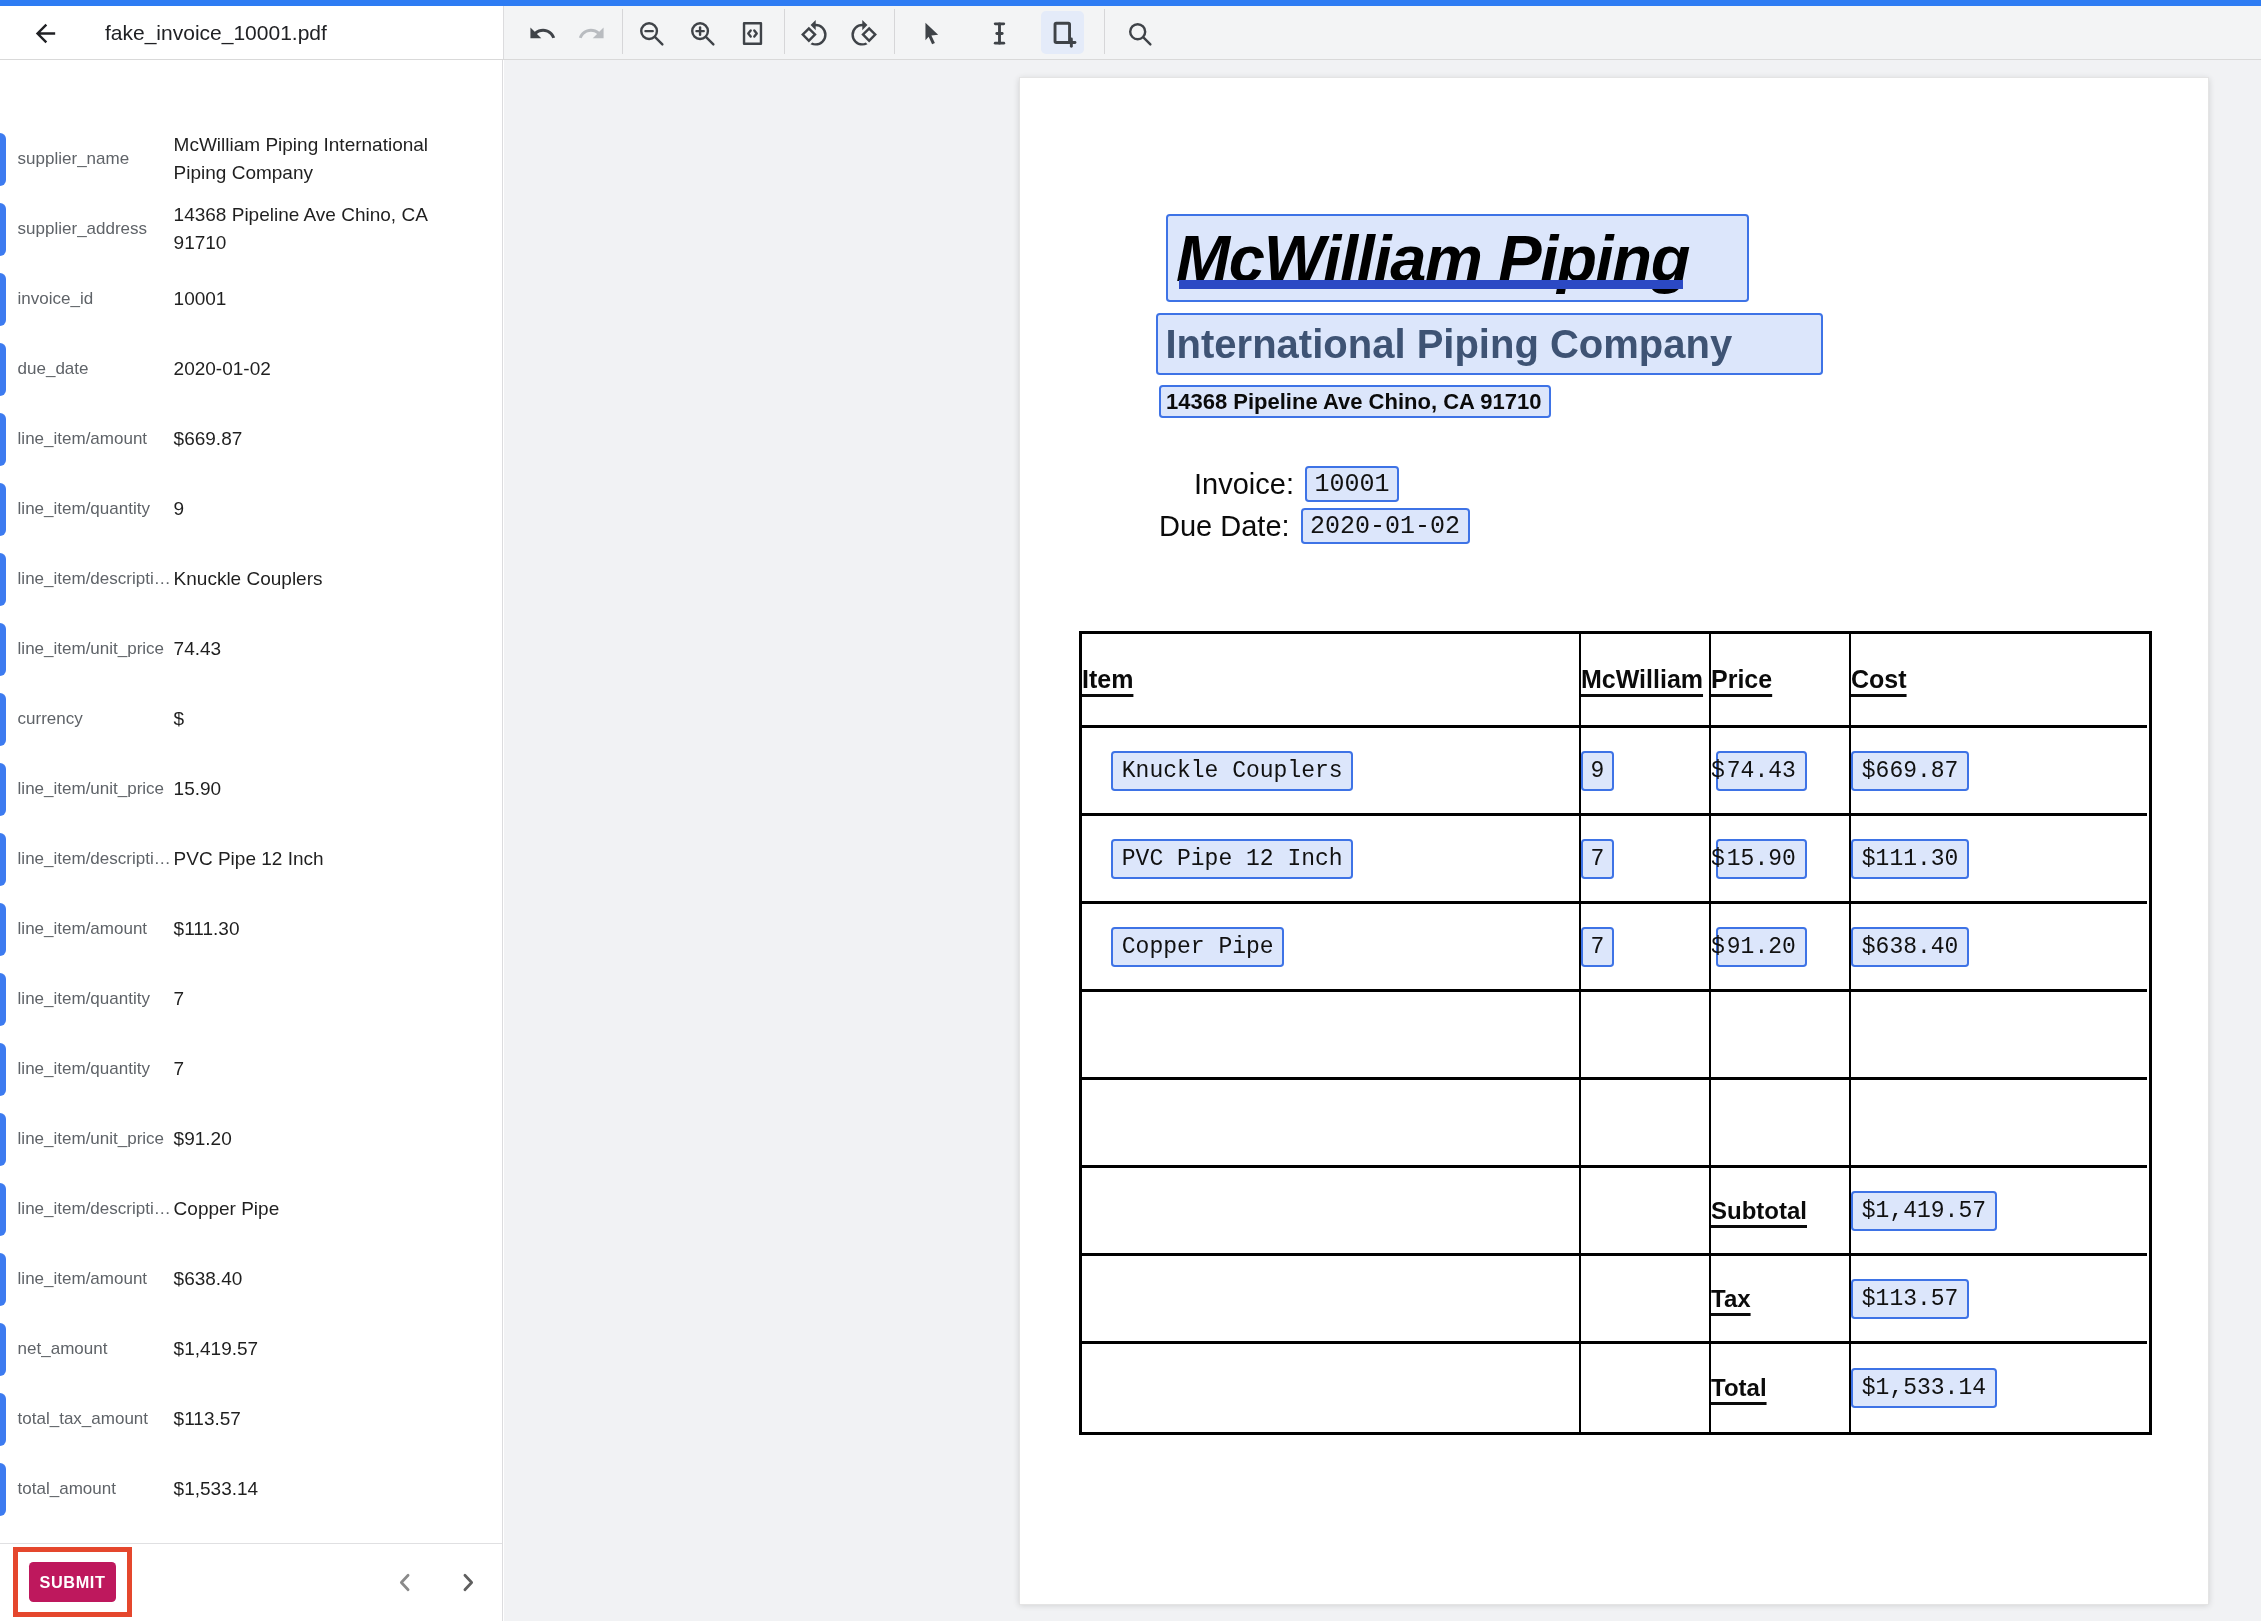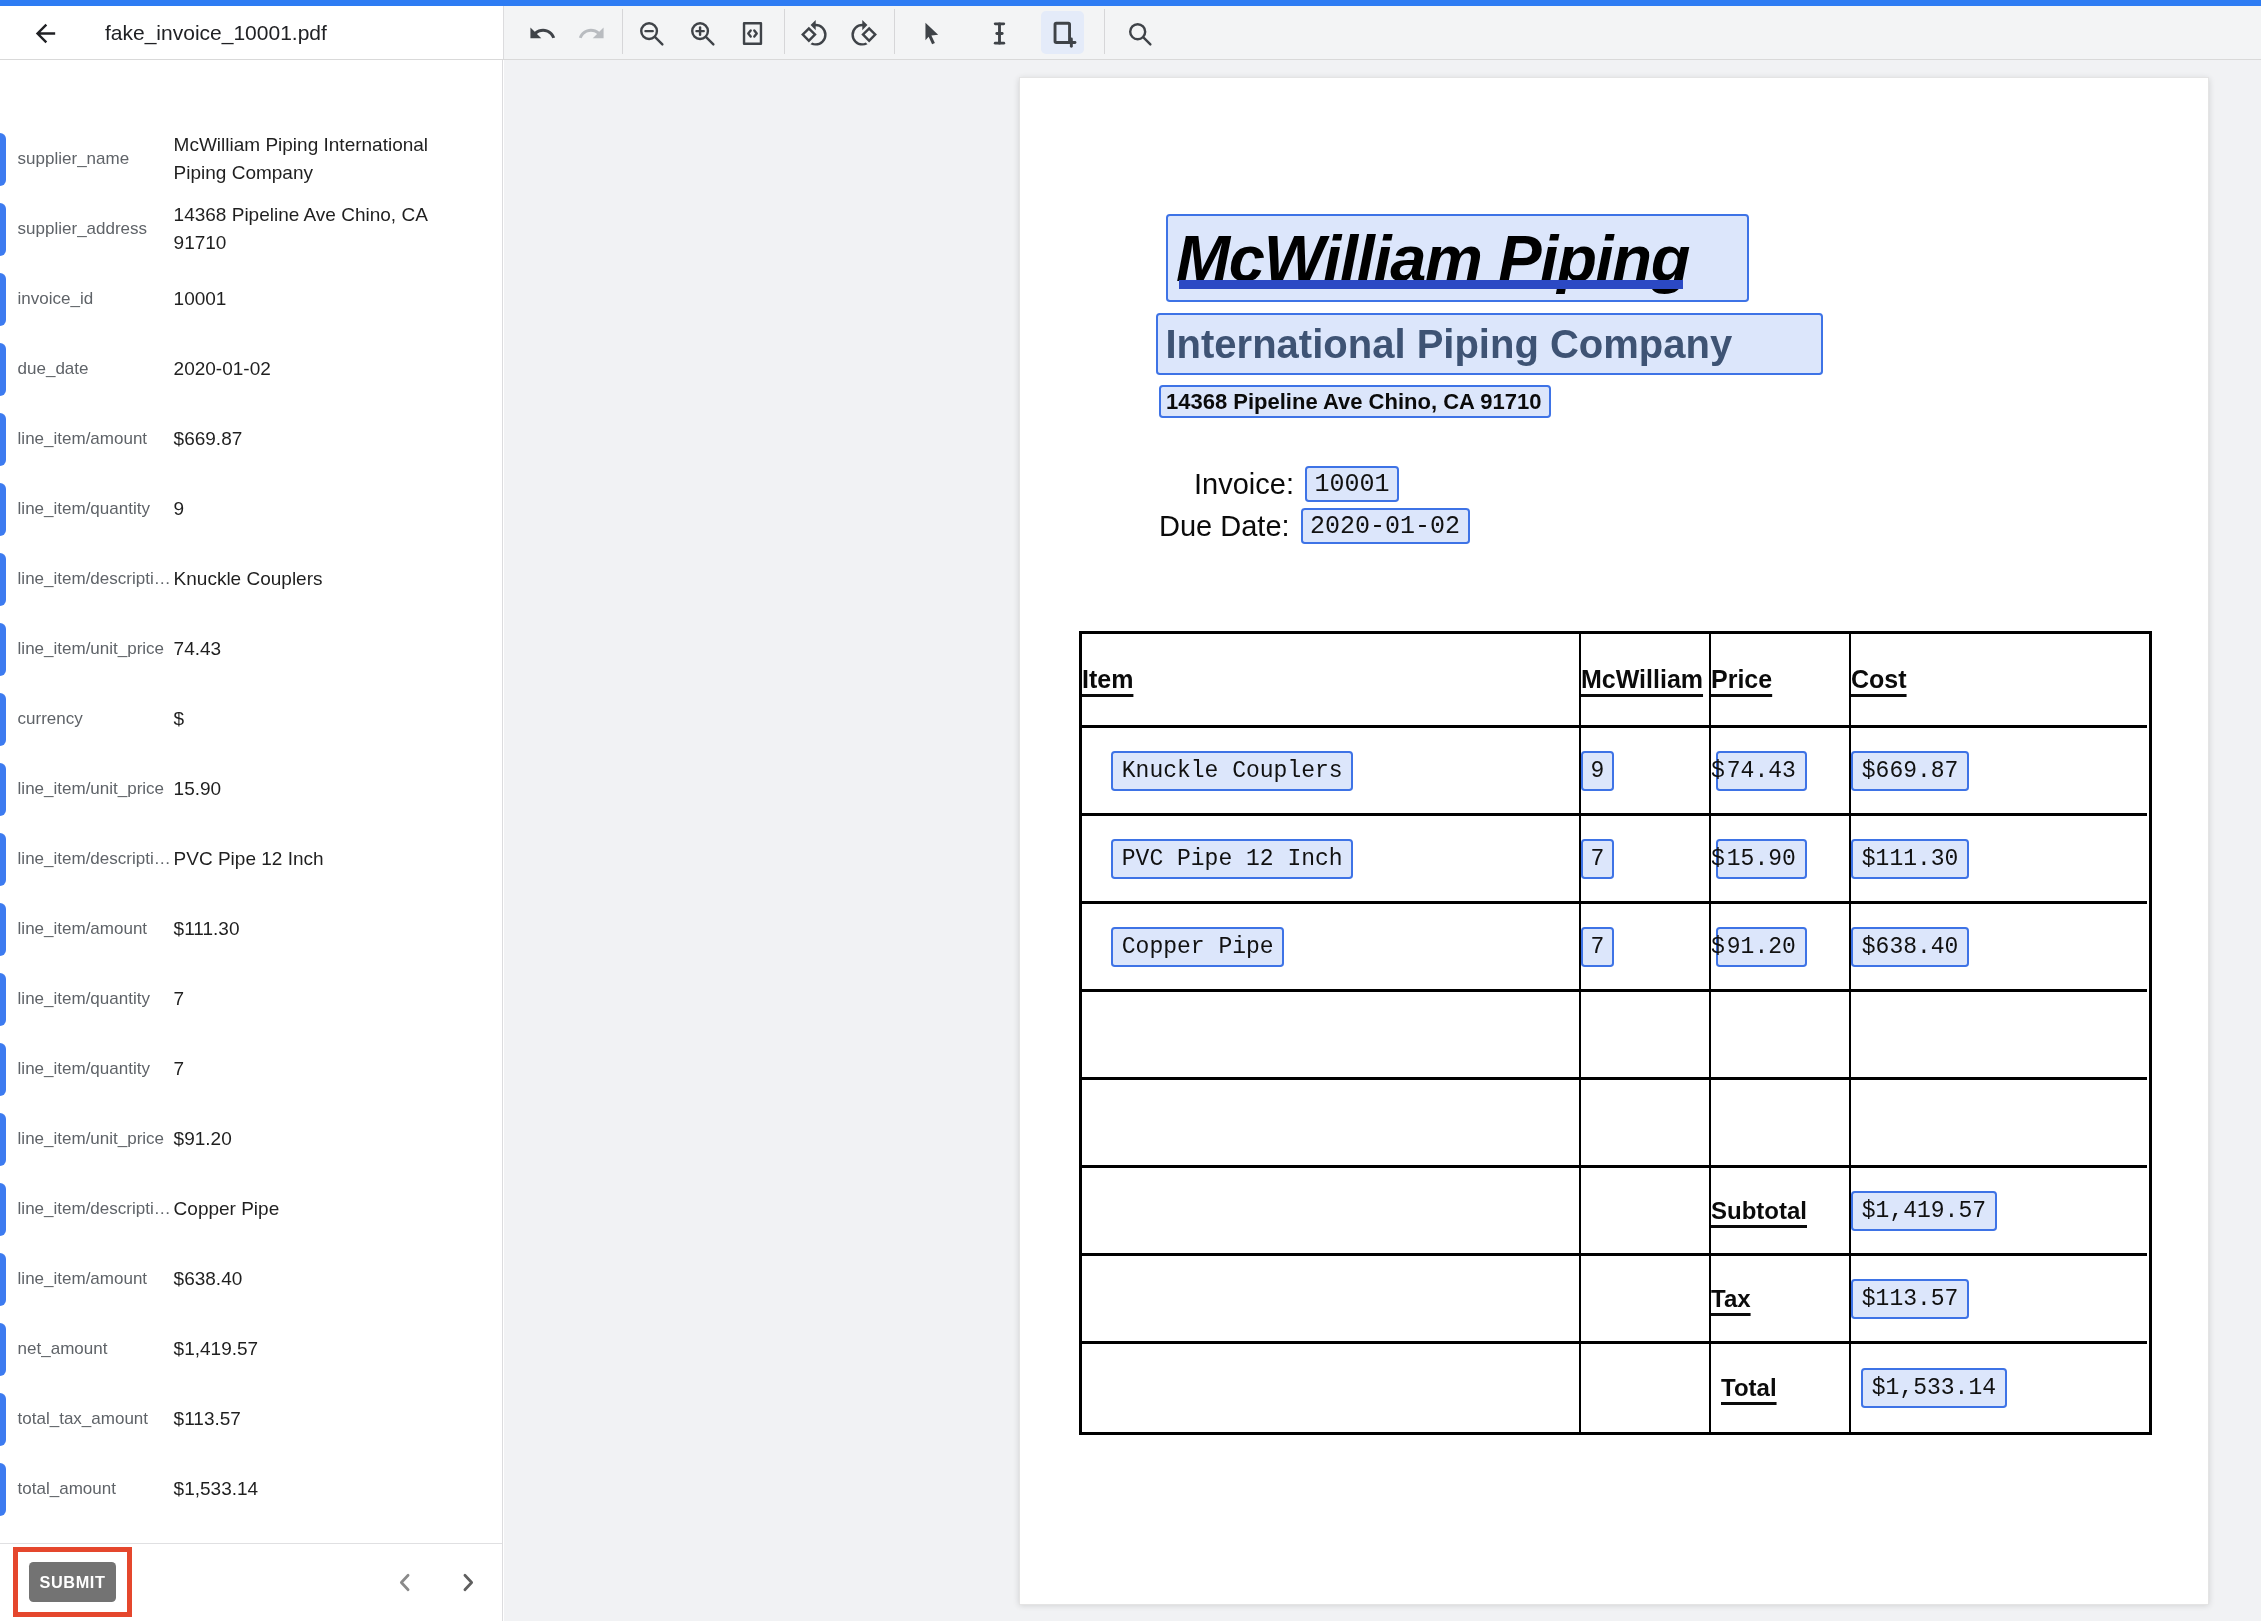--- a/index.html
+++ b/index.html
@@ -64,21 +64,21 @@
 
   .inv-line{position:absolute;display:flex;align-items:center;gap:11px;}
   .inv-label{font-size:29px;color:#0b0b0b;}
   .mono{font-family:"Liberation Mono","DejaVu Sans Mono",monospace;}
   .inv-value{font-size:25px;color:#111;padding:2.5px 7.5px;height:36px;display:flex;align-items:center;box-sizing:border-box;}
 
   
   .inv-table{position:absolute;left:59px;top:553px;width:1073px;border:3.8px solid #000;box-sizing:border-box;display:grid;grid-template-columns:499px 130px 140px 296px;}
   .tcell{border-right:2.5px solid #000;border-bottom:3.1px solid #000;display:flex;align-items:center;justify-content:flex-start;box-sizing:border-box;height:88px;position:relative;}
   .tcell.col-last{border-right:none;}
-  .tcell.row-last{border-bottom:none;padding-left:10px;}
+  .tcell.row-last{border-bottom:none;}
   .tcell.head{height:94px;}
   .th-label{font-size:25px;font-weight:700;color:#0b0b0b;text-decoration:underline;text-decoration-thickness:2.5px;text-underline-offset:5.7px;}
   .tcell.item-cell{justify-content:flex-start;padding-left:29px;}
   .cell-box{font-size:23px;color:#111;padding:5px 8.8px;display:flex;align-items:center;}
   .qty-box{padding:5px 7.5px;}
   .dollar{font-size:23px;color:#111;position:relative;z-index:2;margin-right:-8.8px;}
   .sum-label{font-size:24px;font-weight:700;color:#0b0b0b;text-decoration:underline;text-decoration-thickness:3.1px;text-underline-offset:5.7px;}
 </style>
 </head>
 <body>
@@ -279,21 +279,21 @@
         <div class="field-row">
           <span class="accent" style="background:#3d7bf0"></span>
           <span class="flabel">total_amount</span>
           <span class="fvalue">$1,533.14</span>
         </div>
       </div>
   </div>
 
   <div class="bottom-bar">
     <div class="submit-annot" style="border-color: rgb(229, 71, 45);">
-      <button class="submit-btn" style="background: #737373;">SUBMIT</button>
+      <button class="submit-btn" style="background: #be185d;">SUBMIT</button>
     </div>
     <div class="pager-btn pager-prev">
       <svg viewBox="0 0 24 24">
           <polyline points="14.5,5 8,12 14.5,19"></polyline>
         </svg>
     </div>
     <div class="pager-btn pager-next">
       <svg viewBox="0 0 24 24">
           <polyline points="9.5,5 16,12 9.5,19"></polyline>
         </svg>

